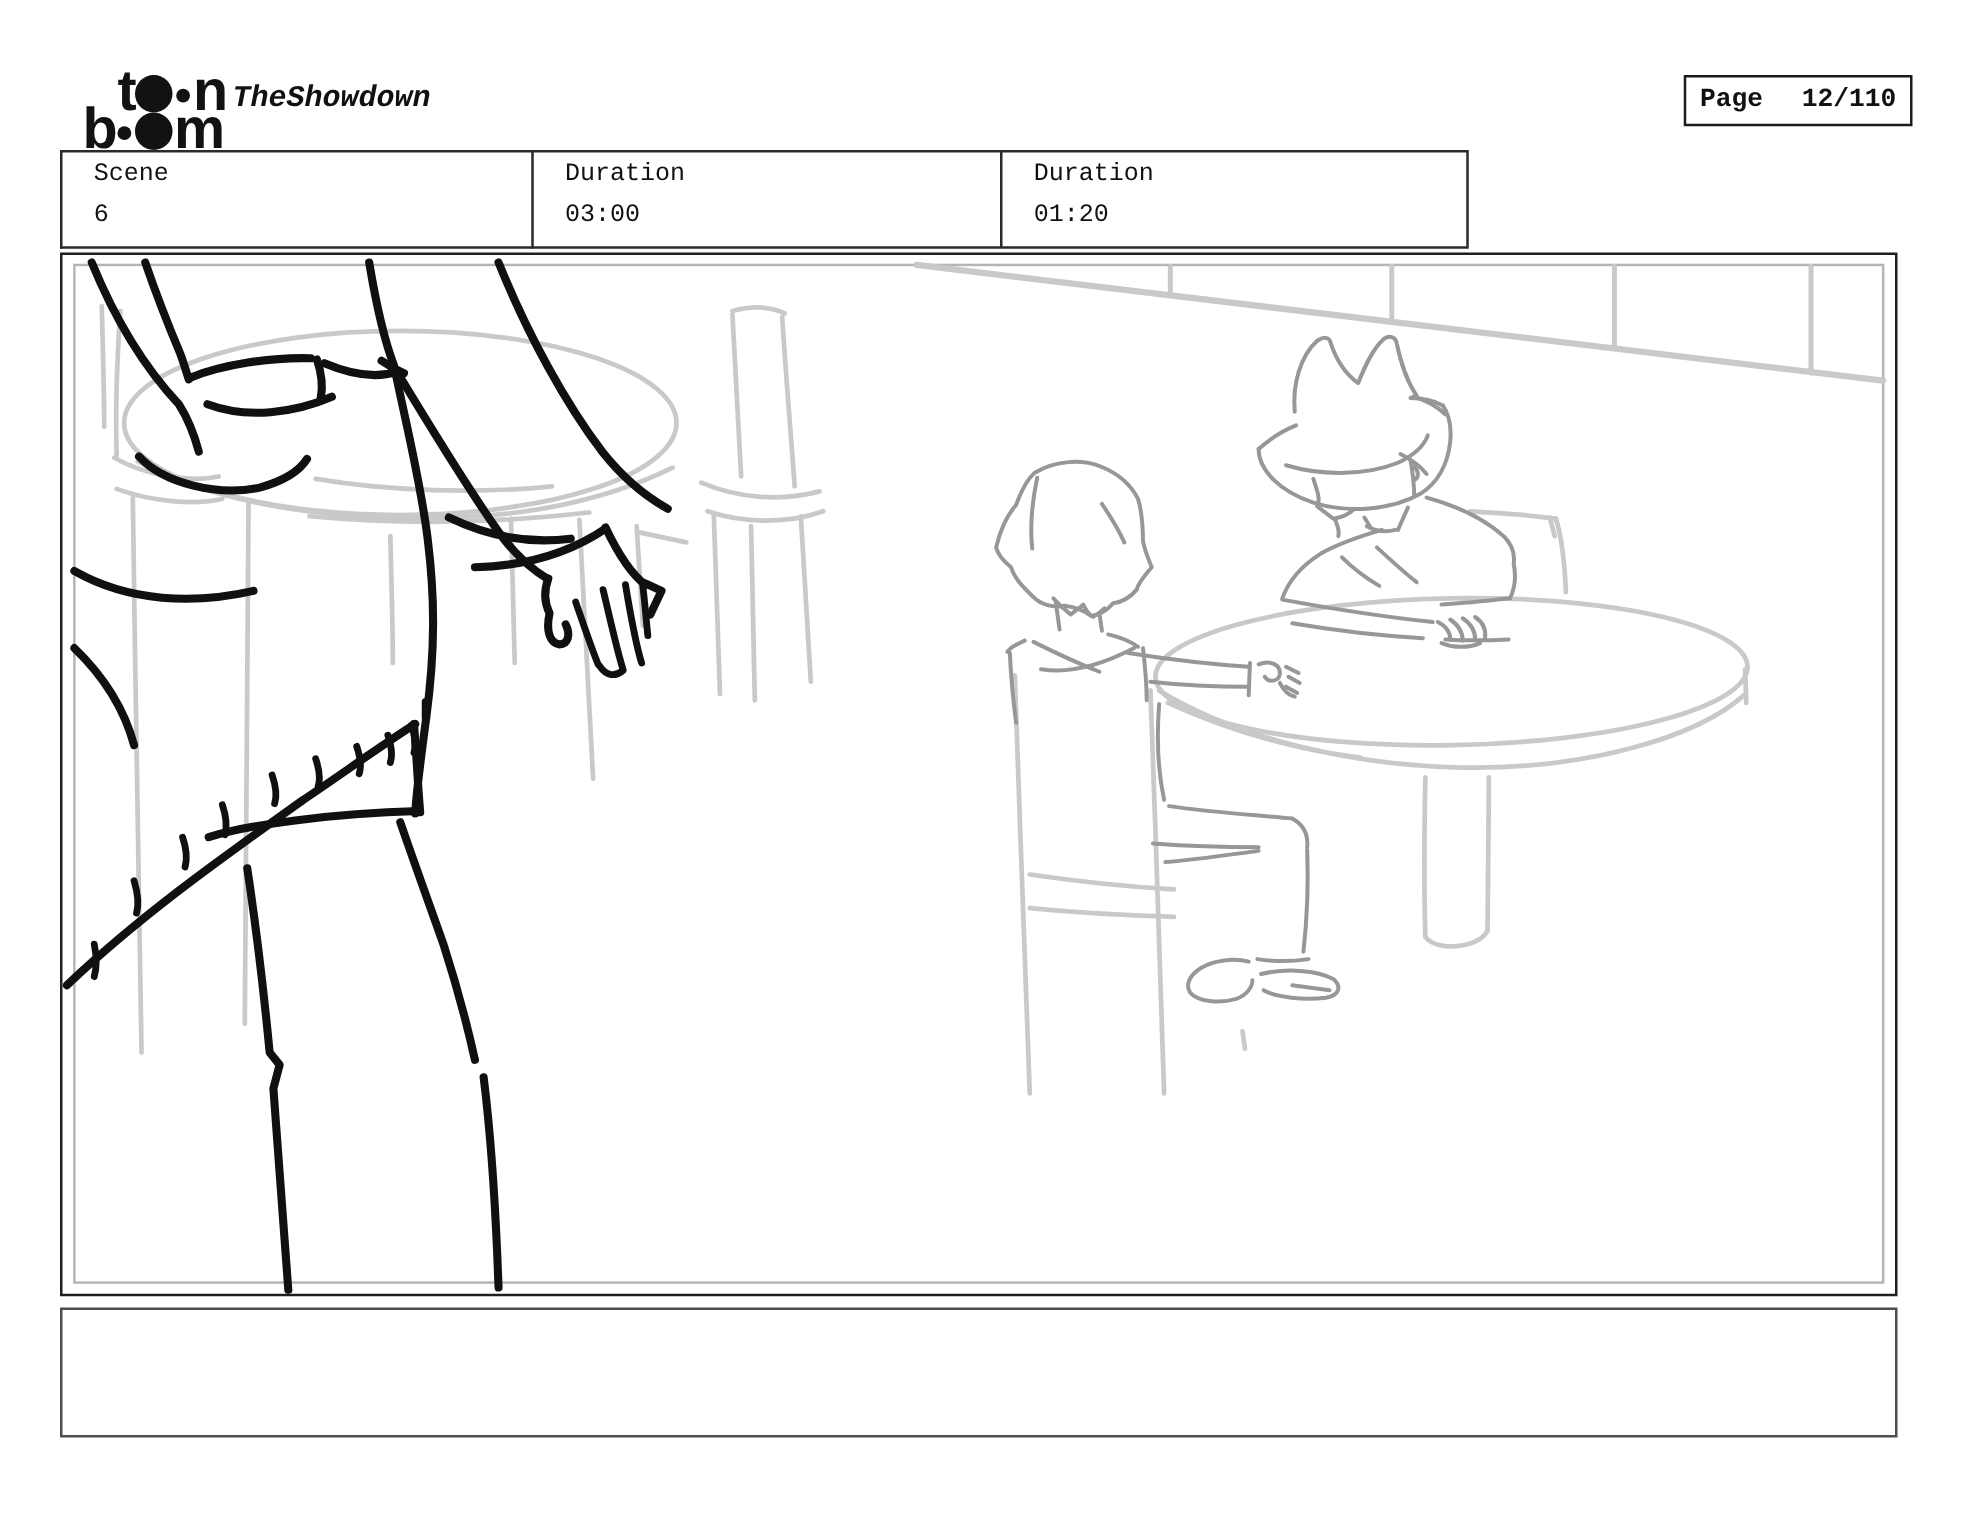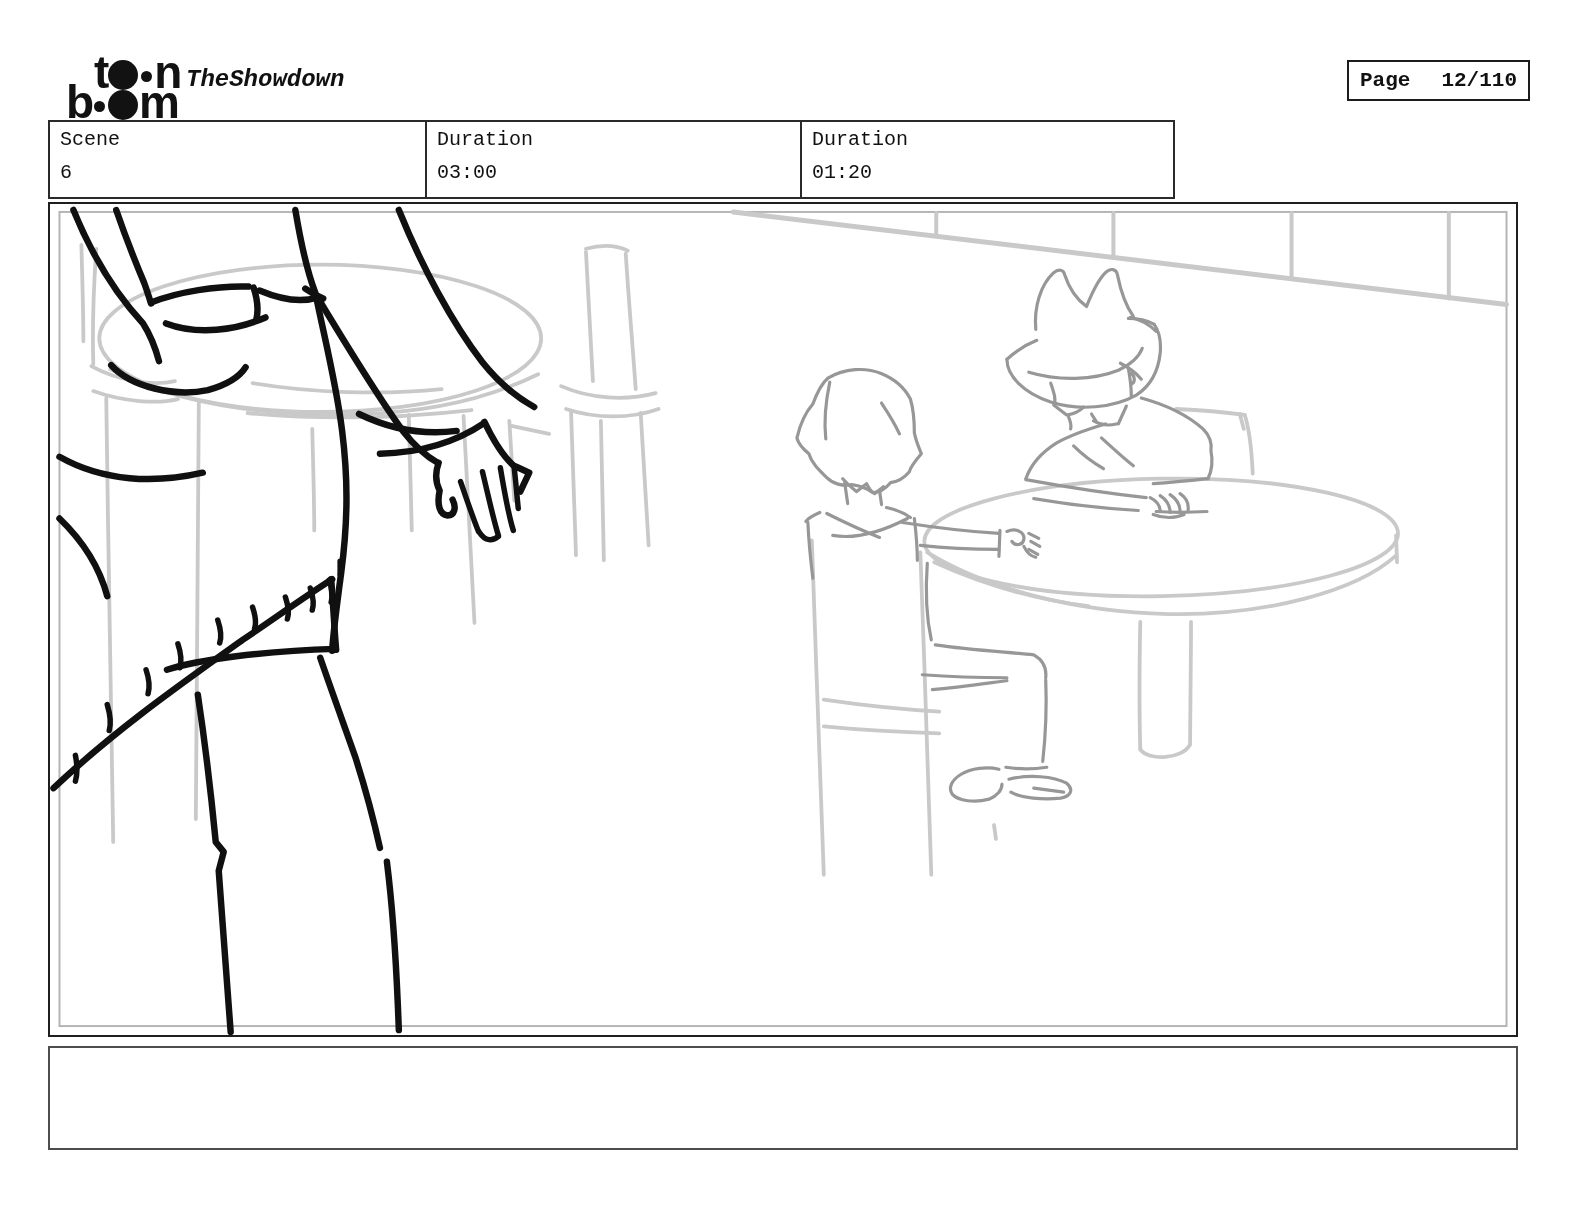--- a/index.html
+++ b/index.html
@@ -15,21 +15,21 @@
   .dot-big{width:30px;height:30px;border-radius:50%;background:#121212;margin:0 1px;align-self:flex-end;}
   .dot-small{width:11px;height:11px;border-radius:50%;background:#121212;margin:0 2px;align-self:center;margin-top:8px;}
   .title{position:absolute;left:186px;top:66px;font-size:24px;font-weight:bold;letter-spacing:0px;font-style:italic;}
   .pagebox{position:absolute;left:1337px;top:60px;width:183px;height:41px;border:2px solid #1c1c1c;
            box-sizing:border-box;display:flex;align-items:center;justify-content:space-between;
            padding:0 11px;font-size:21px;font-weight:bold;margin-left:10px;}
 
   
   .info-row{position:absolute;left:48px;top:120px;width:1472px;height:79px;display:grid;
             grid-template-columns:377px 375px 375px 345px;box-sizing:border-box;}
-  .info-cell{border:2px solid #2a2a2a;border-right:none;box-sizing:border-box;padding:5px 10px;}
+  .info-cell{border:2px solid #2a2a2a;border-right:none;box-sizing:border-box;padding:5px 25px;}
   .info-cell:last-child{border-right:2px solid #2a2a2a;}
   .info-label{font-size:20px;line-height:26px;}
   .info-value{font-size:20px;line-height:26px;margin-top:7px;}
 
   
   .panel{position:absolute;left:48px;top:202px;width:1470px;height:835px;border:2px solid #1f1f1f;
          box-sizing:border-box;background:#fff;}
   .panel svg{display:block;width:100%;height:100%;}
 
   .stroke-wall{stroke:#c9c9c9;stroke-width:4;fill:none;stroke-linecap:round;}

